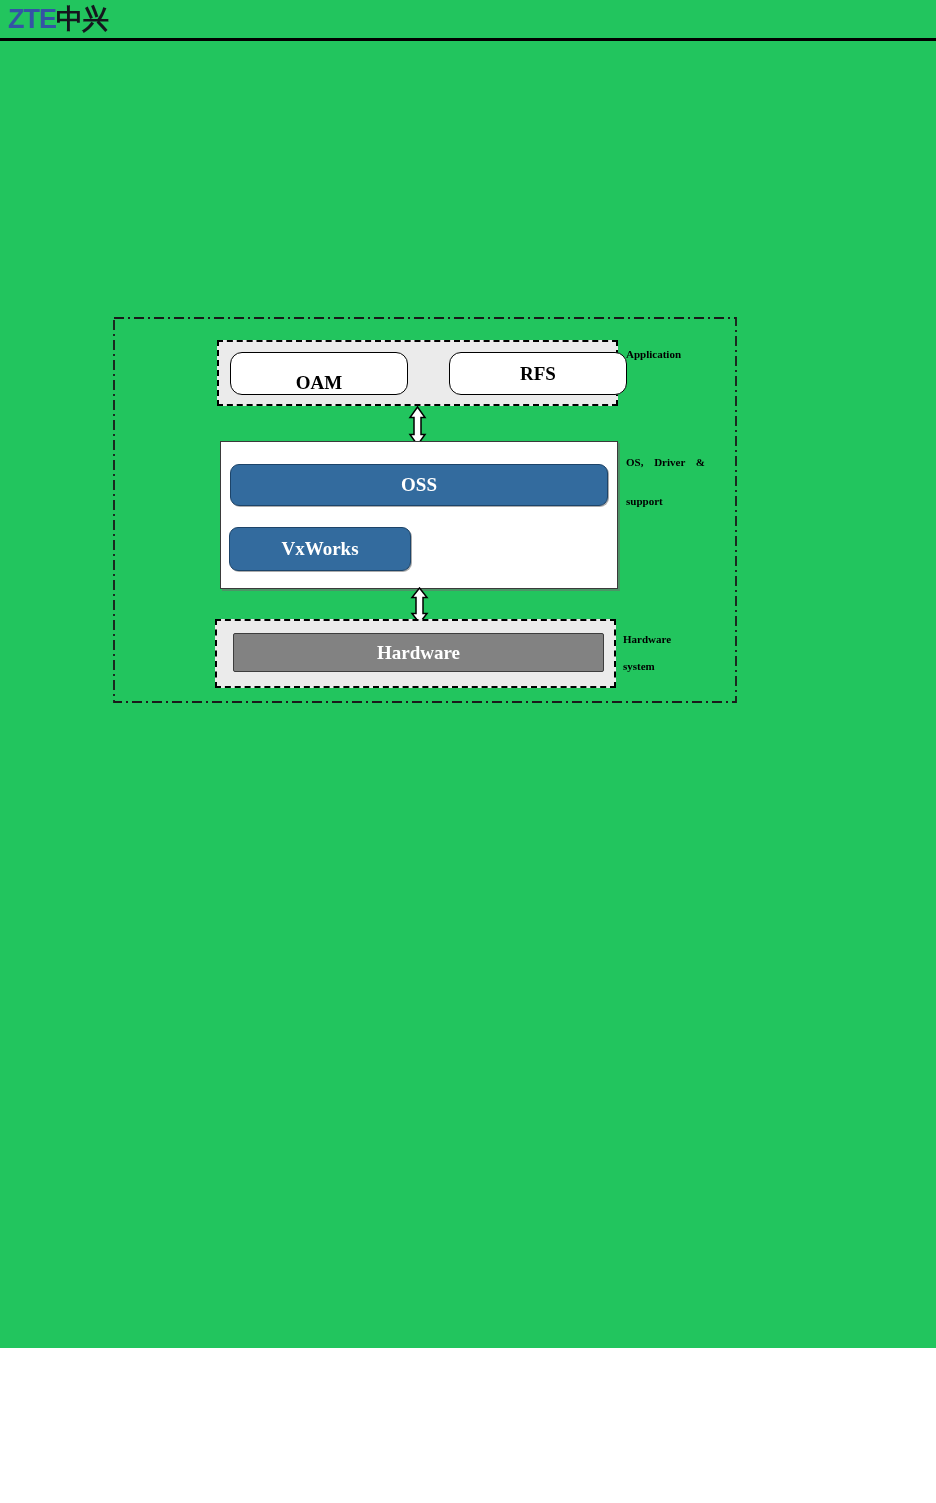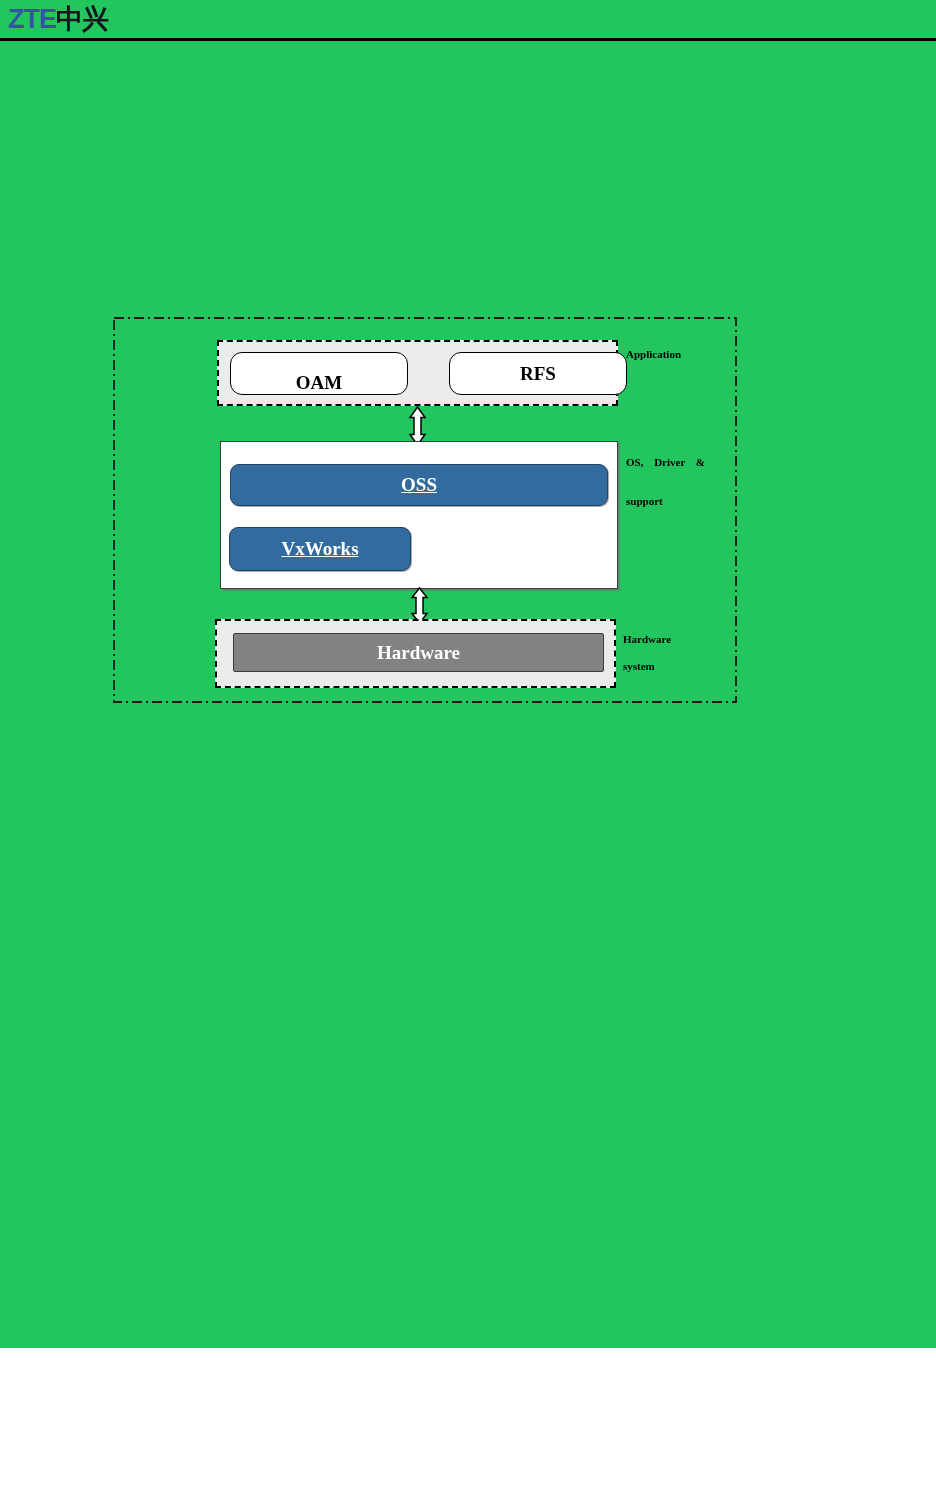--- a/index.html
+++ b/index.html
@@ -42,21 +42,20 @@
     position:absolute;box-sizing:border-box;
     display:flex;align-items:center;justify-content:center;
     font-weight:bold;font-size:19px;
   }
   .block.white{
     background:#fff;border:1.7px solid #000;border-radius:12px;color:#000;
   }
   .block.blue{
     background:#336b9e;border:1.3px solid #1d4469;border-radius:9px;color:#fff;
     box-shadow:1px 1px 0 rgba(90,90,90,.5);
-    text-decoration:underline;
   }
   .block.gray{
     background:#828282;border:1.6px solid #3d3d3d;border-radius:2px;color:#fff;
   }
   .blk-oam{left:230px;top:352px;width:178px;height:43px;align-items:flex-end;}
   .blk-rfs{left:428px;top:352px;width:178px;height:43px;margin-left:21px;}
   .blk-oss{left:230px;top:464px;width:378px;height:42px;}
   .blk-vxworks{left:229px;top:527px;width:182px;height:44px;justify-content:center;}
   .blk-bsp{left:427px;top:527px;width:181px;height:44px;}
   .blk-hardware{left:233px;top:633px;width:371px;height:39px;}

